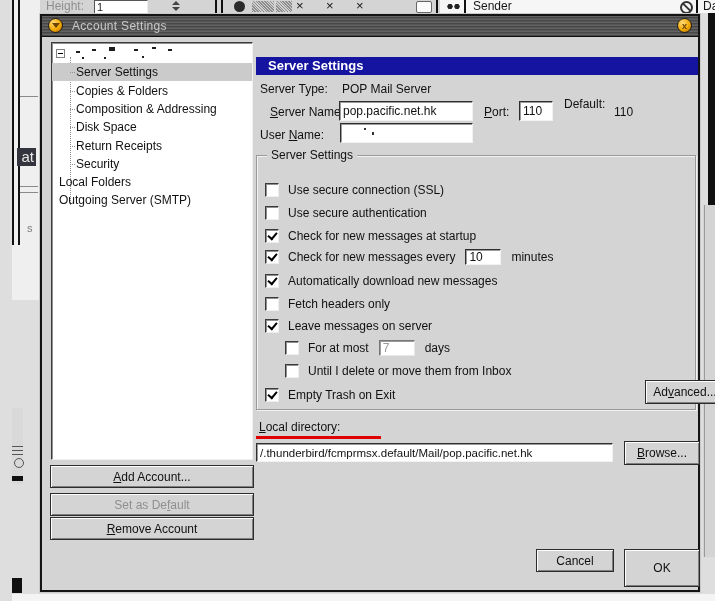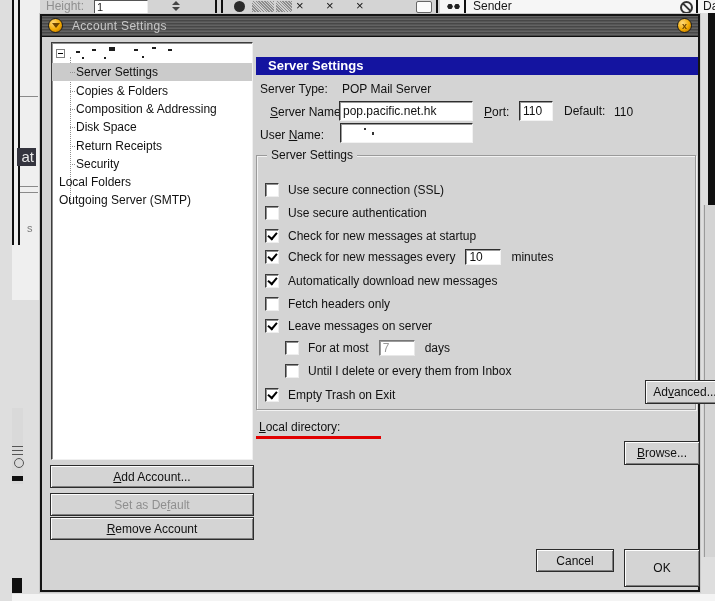--- a/index.html
+++ b/index.html
@@ -237,21 +237,21 @@
 
     <div class="panel-header">Server Settings</div>
 
     <span class="flabel" style="left:218px;top:66px">Server Type:</span>
     <span class="fvalue" style="left:300px;top:66px">POP Mail Server</span>
 
     <span class="flabel" style="left:228px;top:89px"><span class="ak">S</span>erver Name:</span>
     <input class="tinput" style="left: 297px; top: 85px; width: 134px; height: 20px;" value="pop.pacific.net.hk">
     <span class="flabel" style="left:442px;top:89px"><span class="ak">P</span>ort:</span>
     <input class="tinput" style="left: 477px; top: 85px; width: 34px; height: 20px;" value="110">
-    <span class="flabel" style="left:522px;top:88px">Default:</span>
+    <span class="flabel" style="left:522px;top:81px">Default:</span>
     <span class="fvalue" style="left:572px;top:89px">110</span>
 
     <span class="flabel" style="left:218px;top:112px">User <span class="ak">N</span>ame:</span>
     <input class="tinput" style="left: 298px; top: 107px; width: 133px; height: 20px;" value="">
     <div class="scribble" style="left:330px;top:116px"></div>
     <div class="scribble" style="left:322px;top:112px;height:2px"></div>
 
     <div class="group" id="group">
       <span class="legend">Server Settings</span>
       <div class="btn" id="advancedBtn" style="left:388px;top:224px;width:80px;height:24px">Ad<span class="ak">v</span>anced...</div>
@@ -286,30 +286,31 @@
           <span>Leave messages on server</span>
         </div>
         <div class="opt-row" style="top: 183px; left: 28px;">
           <div class="cb"></div>
           <span>For at most</span>
           <input class="opt-input dis" value="7" style="width: 36px;">
           <span>days</span>
         </div>
         <div class="opt-row" style="top: 206px; left: 28px;">
           <div class="cb"></div>
-          <span>Until I delete or every them from Inbox</span>
+          <span>Until I delete or move them from Inbox</span>
         </div>
         <div class="opt-row" style="top: 230px; left: 8px;">
           <div class="cb checked"></div>
           <span>Empty Trash on Exit</span>
         </div>
       </div>
 
     <span class="flabel" style="left:217px;top:404px"><span class="ak">L</span>ocal directory:</span>
     <div class="redline"></div>
+    <input class="tinput" style="left: 214px; top: 427px; width: 357px; height: 19px; font-size: 11.5px;" value="/.thunderbird/fcmprmsx.default/Mail/pop.pacific.net.hk">
     <div class="btn" style="left:582px;top:425px;width:76px;height:24px"><span class="ak">B</span>rowse...</div>
 
     <div class="btn" style="left:494px;top:533px;width:78px;height:23px">Cancel</div>
     <div class="btn" style="left:582px;top:533px;width:76px;height:38px">OK</div>
   <div class="btn" style="left: 8px; top: 449px; width: 204px; height: 23px;"><span class="ak">A</span>dd Account...</div>
       <div class="btn disabled" style="left: 8px; top: 477px; width: 204px; height: 23px;">Set as De<span class="ak">f</span>ault</div>
       <div class="btn" style="left: 8px; top: 501px; width: 204px; height: 23px;"><span class="ak">R</span>emove Account</div>
     </div>
 </div>
 

